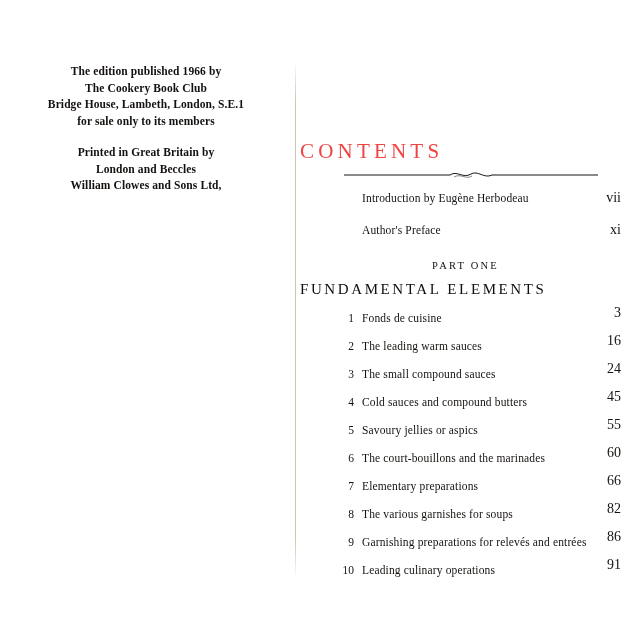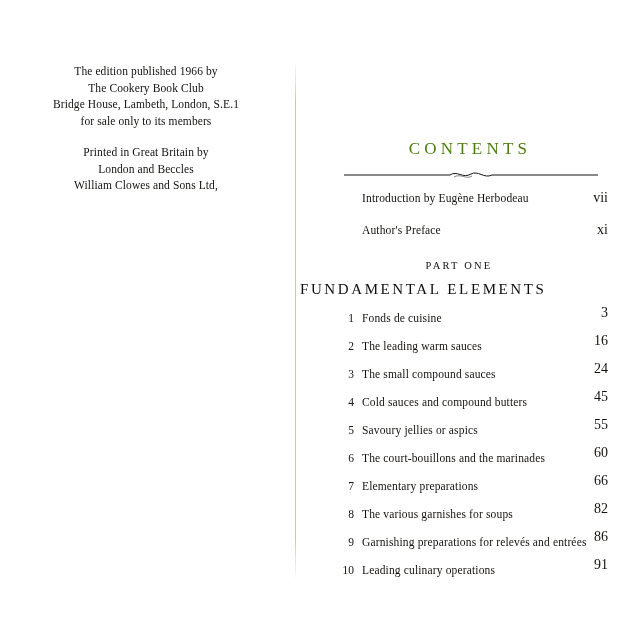--- a/index.html
+++ b/index.html
@@ -20,20 +20,21 @@
     position: absolute;
     inset: 0;
     display: flex;
   }
 
   
   .page-left {
     width: 292px;
     height: 640px;
     position: relative;
+    font-weight: bold;
   }
   .copyright-block {
     position: absolute;
     left: 0;
     right: 0;
     top: 63px;
     text-align: center;
     font-size: 11.5px;
     line-height: 16.5px;
     color: #14110f;
@@ -67,40 +68,40 @@
     flex: 1;
     height: 640px;
     position: relative;
   }
 
   .contents-title {
     position: absolute;
     top: 139px;
     left: 0;
     right: 0;
-    text-align: center;
-    font-size: 17px;
+    text-align: left;
+    font-size: 21px;
     letter-spacing: 4.2px;
-    color: #4d7c0f;
+    color: #ef4444;
     font-family: "Liberation Serif", serif;
   }
 
   .rule-orn {
     position: absolute;
     top: 168px;
     left: 42px;
     width: 258px;
     height: 14px;
   }
 
   .toc {
     position: absolute;
     top: 188px;
     left: 0;
-    right: 16px;
+    right: 3px;
     font-family: Liberation Serif, serif;
   }
 
   .entry {
     position: relative;
     height: 28px;
   }
   .entry .num {
     position: absolute;
     left: 40px;

